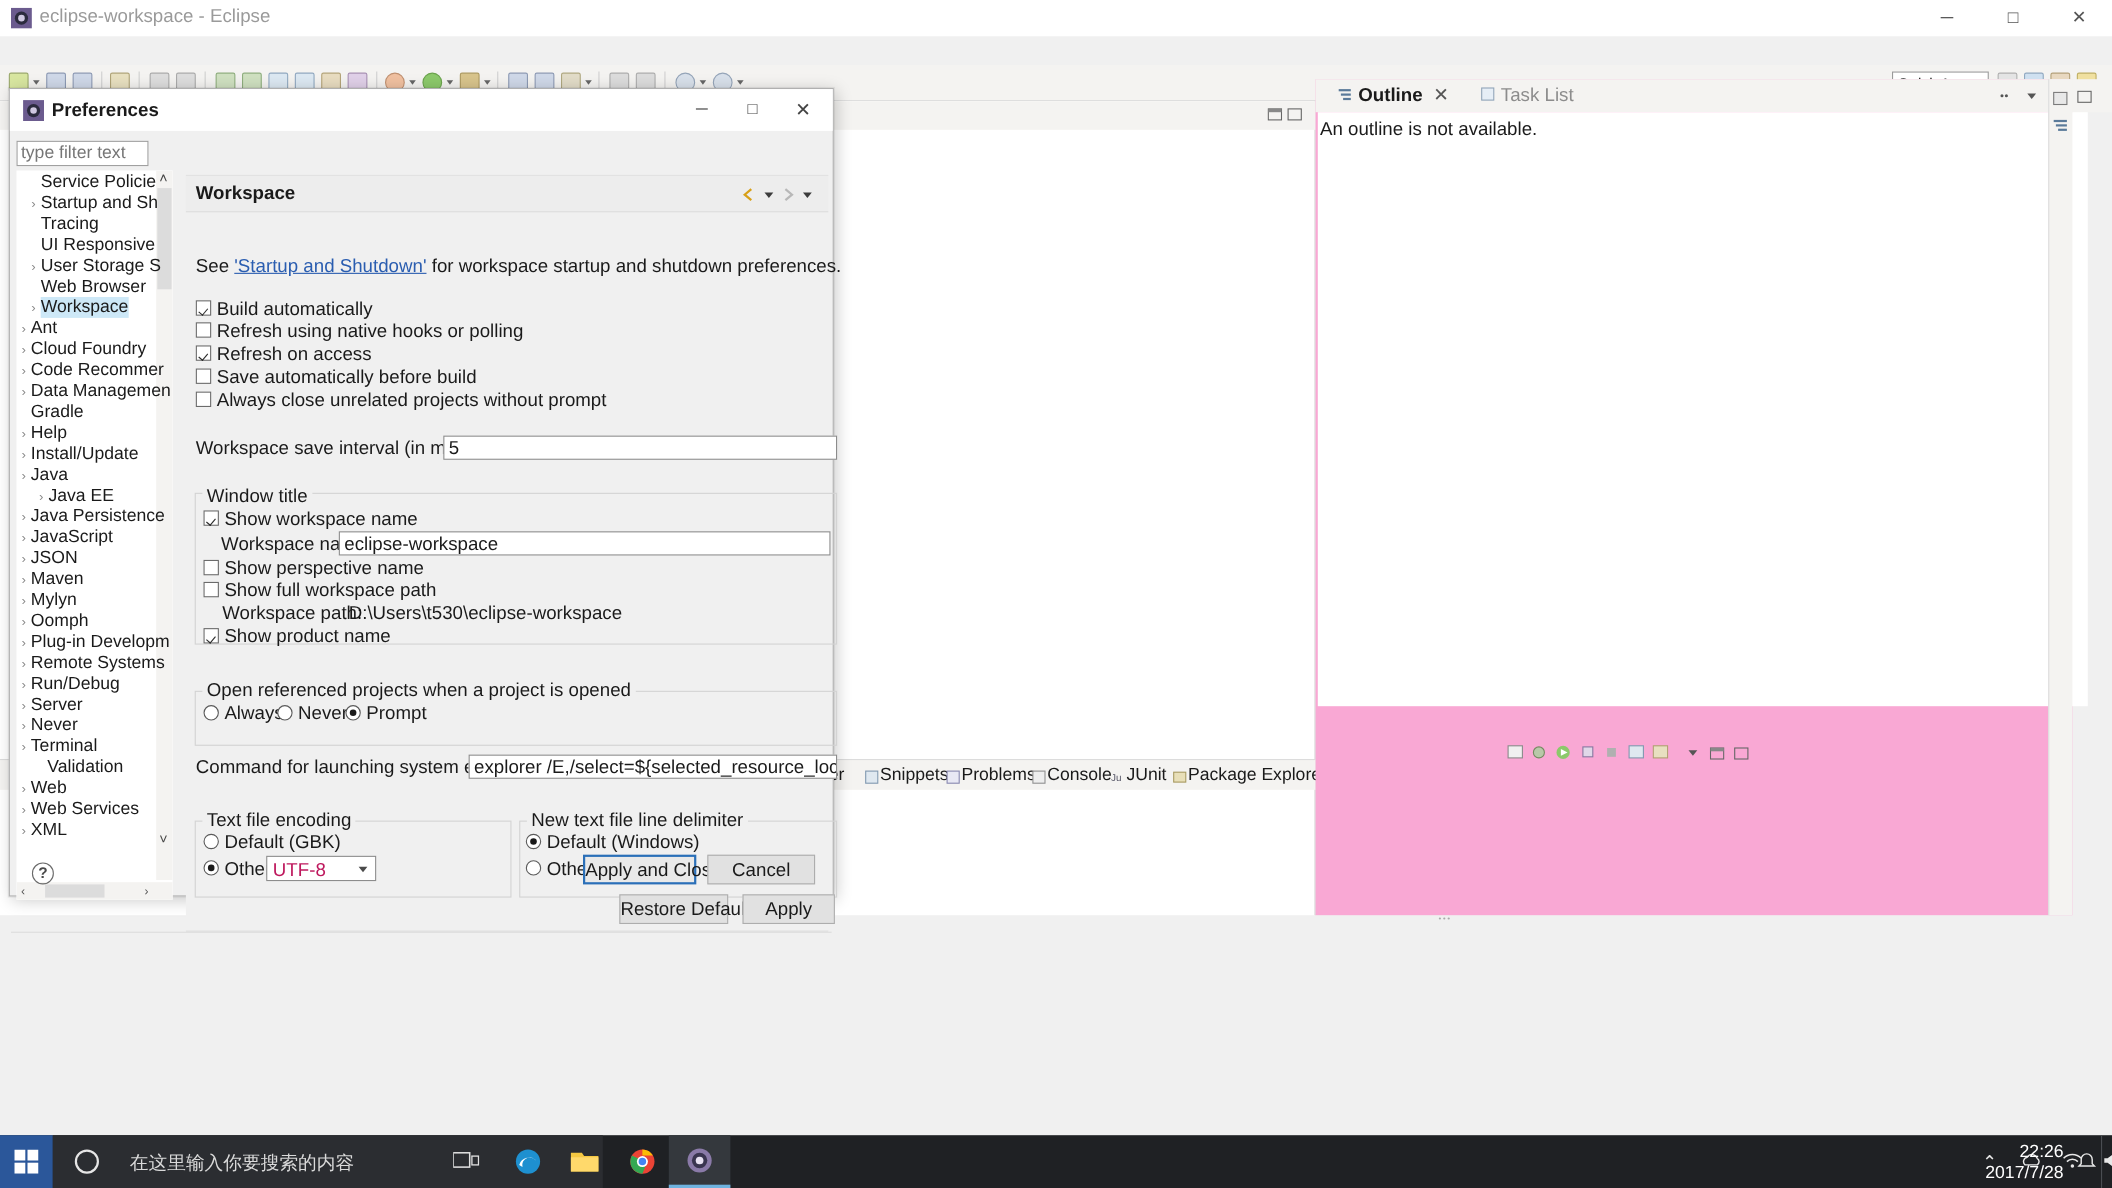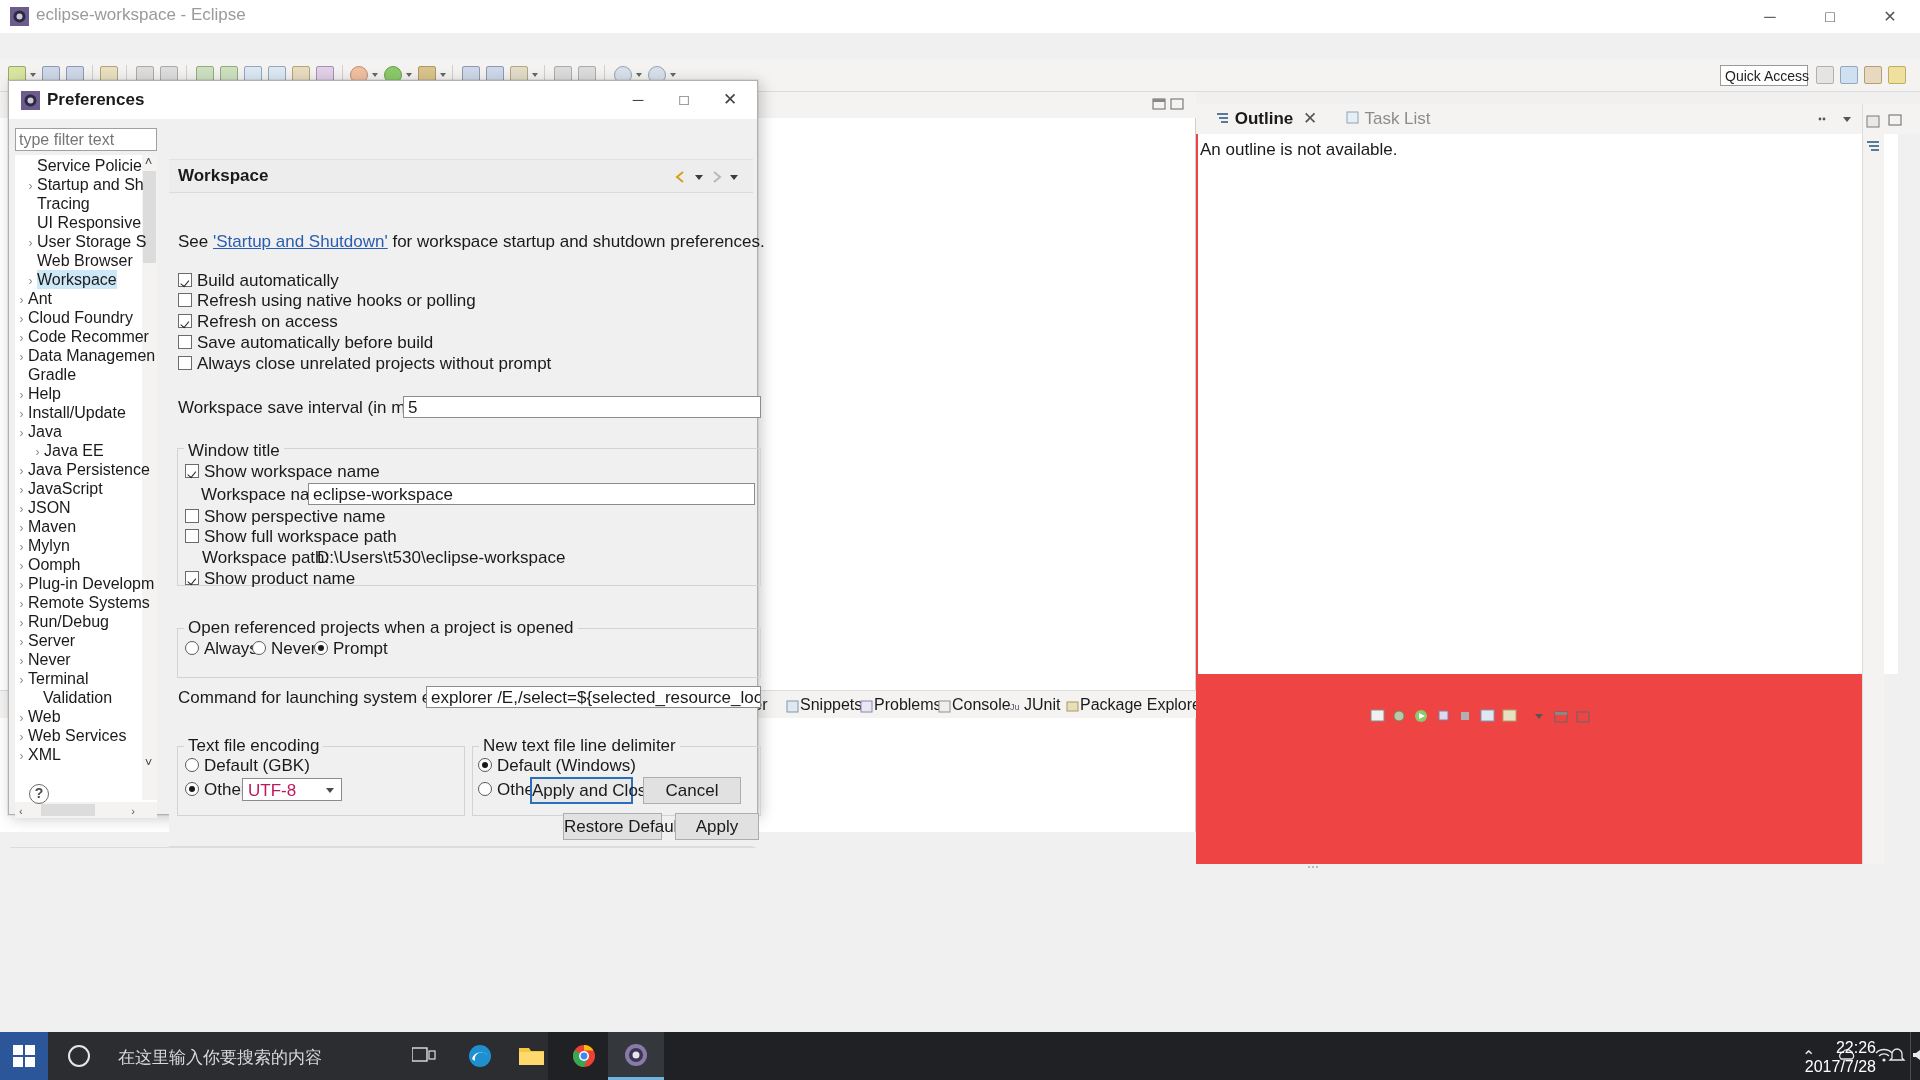--- a/index.html
+++ b/index.html
@@ -40,21 +40,21 @@
   .editor-tabrow { position:absolute; left:0; top:0; width:1196px; height:26px; background:#f4f3f1; }
   .editor-min { position:absolute; right:30px; top:6px; font-size:13px; color:#444; }
   .editor-max { position:absolute; right:12px; top:6px; font-size:13px; color:#444; }
 
   
   .bottom-views { position:absolute; left:0px; top:598px; width:1196px; height:28px; background:#f4f3f1; border-top:1px solid #dcdcdc; }
   .bv-tab { position:absolute; top:4px; height:20px; line-height:20px; font-size:16px; color:#1a1a1a; white-space:nowrap; }
   .bv-ico { position:absolute; top:7px; width:13px; height:13px; }
 
   
-  .right-panel { position:absolute; left:1196px; top:72px; width:688px; height:760px; background:#ef4444;margin-top:32px; }
+  .right-panel { position:absolute; left:1196px; top:72px; width:688px; height:760px; background:#f9a8d4; }
   .outline-tabrow { position:absolute; left:0; top:0; width:724px; height:30px; background:#f4f3f1; }
   .outline-tab { position:absolute; top:5px; height:20px; line-height:20px; font-size:17px; white-space:nowrap; }
   .outline-body { position:absolute; left:2px; top:30px; width:700px; height:540px; background:#ffffff; }
   .outline-msg { position:absolute; left:2px; top:6px; font-size:17px; color:#1a1a1a; white-space:nowrap; }
   .right-rail { position:absolute; right:0; top:0; width:22px; height:760px; background:#f4f3f1; border-left:1px solid #dcdcdc; }
 
   
   .taskbar { position:absolute; left:0; bottom:0; width:1920px; height:48px; background:#1f2124; }
   .tb-start { position:absolute; left:0; top:0; width:48px; height:48px; background:#2b579a; }
   .tb-search { position:absolute; left:48px; top:0; width:500px; height:48px; background:#2b2d31; }
@@ -74,21 +74,21 @@
     box-shadow:0 0 0 1px rgba(0,0,0,0.06), 3px 3px 14px rgba(0,0,0,0.22);
   }
   .dlg-titlebar { position:absolute; left:0; top:0; width:748px; height:38px; background:#ffffff; }
   .dlg-icon { position:absolute; left:12px; top:10px; width:19px; height:19px; }
   .dlg-title { position:absolute; left:38px; top:9px; font-size:17px; color:#1a1a1a; font-weight:600; white-space:nowrap; }
   .dlg-btn { position:absolute; top:0; width:46px; height:38px; text-align:center; line-height:38px; font-size:15px; color:#444; }
   .dlg-min { right:96px; } .dlg-max { right:50px; } .dlg-close { right:4px; font-size:17px; }
 
   
   .filter-box {
-    position:absolute; left:6px; top:47px; width:142px; height:23px;
+    position:absolute; left:6px; top:47px; width:120px; height:23px;
     border:1px solid #a0a0a0; background:#ffffff;
     font-size:16px; color:#767676; padding:2px 16px 0 3px;
   }
 
   
   .tree-wrap { position:absolute; left:6px; top:74px; width:142px; height:663px; background:#ffffff; overflow:hidden; }
   .tree-scroll-up { position:absolute; right:2px; top:2px; width:13px; height:12px; }
   .tree-scroll-down { position:absolute; right:2px; bottom:30px; width:13px; height:12px; }
   .tree-vbar { position:absolute; right:0; top:0; width:15px; height:645px; background:#f4f3f1; }
   .tree-vthumb { position:absolute; right:1px; top:16px; width:13px; height:92px; background:#dcdcdc; }

